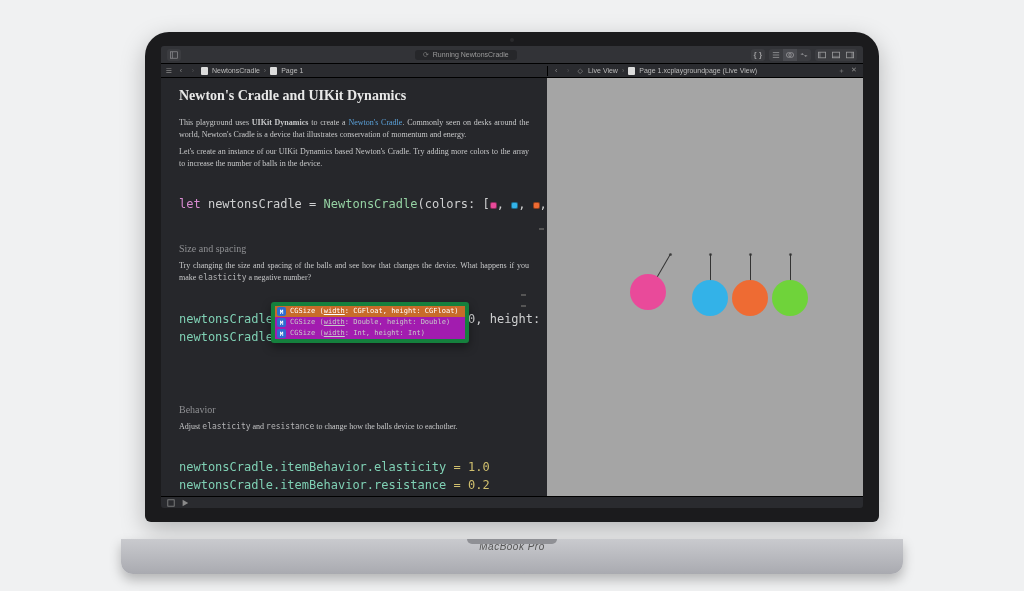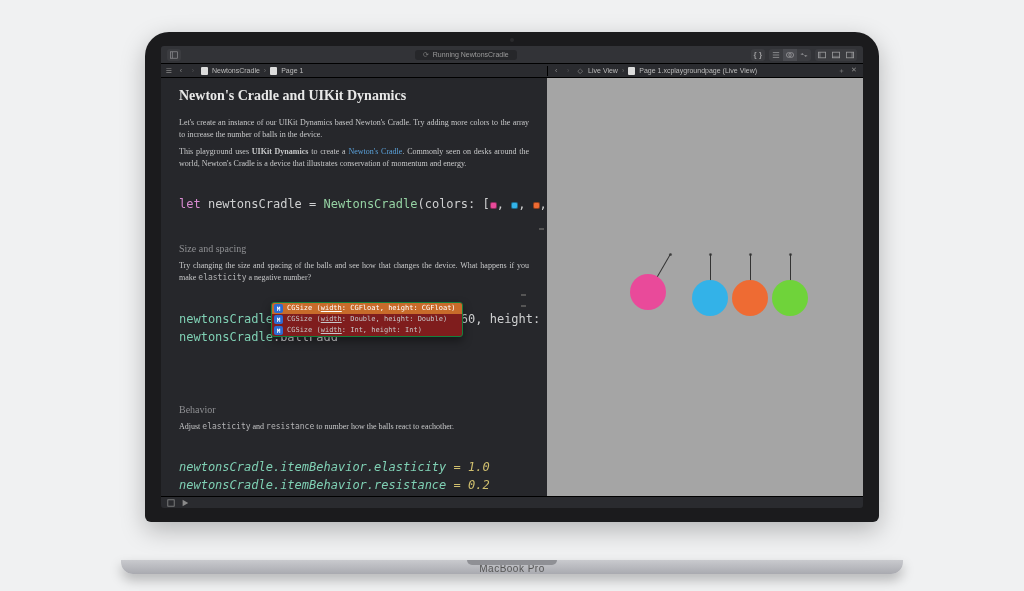--- a/index.html
+++ b/index.html
@@ -42,25 +42,26 @@
     overflow: hidden;
     display: flex;
     flex-direction: column;
     font-size: 8px;
     color: #c8c8c8;
   }
   .deck {
     position: absolute;
     left: -24px; right: -24px;
     bottom: -22px;
-    height: 14px;
+    height: 35px;
     background: linear-gradient(#c9cace,#a9aab0);
     border-radius: 0 0 12px 12px;
-    display:flex; align-items:flex-end; justify-content:center;
+    display:flex; align-items:flex-start; justify-content:center;
     box-shadow: 0 6px 12px rgba(0,0,0,0.25);
+    font-style: italic;
   }
   .deck-label { font-size:10px; color:#555; margin-top:2px; letter-spacing:0.5px; }
   .notch {
     position:absolute; top:0; left:50%; transform:translateX(-50%);
     width:90px; height:5px; background:#8f9095;
     border-radius:0 0 6px 6px;
   }
 
   
   .toolbar {
@@ -155,22 +156,22 @@
   .kw { color:#d88bd0; }
   .typ { color:#7fd0b4; }
   .prop { color:#cfd0d1; }
   .num { color:#d0bf6e; }
   .call { color:#95d2a3; }
   .swatch { display:inline-block; width:7px;height:7px;border-radius:2px; vertical-align:-1px; border:1px solid rgba(0,0,0,0.4);}
   .inline-code { font-family:"SF Mono",monospace; color:#b3b3b5; }
 
   .ac-popup {
     position:absolute;
-    background:#7f1d1d;
-    border:1px solid #15803d;
+    background:#a21caf;
+    border:4px solid #15803d;
     border-radius:3px;
     font-family:"SF Mono",monospace;
     font-size:7px;
     box-shadow:0 4px 10px rgba(0,0,0,0.4);
     overflow:hidden;
   }
   .ac-row { display:flex; align-items:center; gap:4px; padding:1px 6px 1px 2px; color:#c7c8c9; }
   .ac-row.sel { background:#c86b2a; color:#fff; }
   .ac-badge { width:9px;height:9px;border-radius:2px;background:#2e6bd1;color:#fff;display:flex;align-items:center;justify-content:center;font-size:6px;font-weight:600; }
   .ac-hl { text-decoration:underline; }
@@ -291,25 +292,25 @@
             <span>✕</span>
           </span>
         </div>
       </div>
 
       <div class="split">
         <div class="editor">
 
           <h1>Newton's Cradle and UIKit Dynamics</h1>
 
-          <p>Let's create an instance of our UIKit Dynamics based Newton's Cradle. Try adding more colors to the array to increase the number of balls in the device.</p>
-
           <p>
             <span>This playground uses </span><b>UIKit Dynamics</b><span> to create a </span><a href="#">Newton's Cradle</a><span>. Commonly seen on desks around the world, Newton's Cradle is a device that illustrates conservation of momentum and energy.</span>
           </p>
+
+          <p>Let's create an instance of our UIKit Dynamics based Newton's Cradle. Try adding more colors to the array to increase the number of balls in the device.</p>
 
           <div class="code" style="margin:8px 0 4px 0;">
 <span class="kw">let</span> <span class="prop">newtonsCradle</span><span> = </span><span class="call">NewtonsCradle</span><span>(colors: [</span><span class="swatch" id="sw1" style="background: rgb(233, 74, 154);"></span>, <span class="swatch" id="sw2" style="background: rgb(51, 178, 232);"></span>, <span class="swatch" id="sw3" style="background: rgb(238, 107, 51);"></span>, <span class="swatch" id="sw4" style="background: rgb(111, 211, 58);"></span><span>])</span>
           </div>
           <span class="gutter-dash" style="top:150px;"></span>
 
           <h2>Size and spacing</h2>
           <p>
             <span>Try changing the size and spacing of the balls and see how that changes the device. What happens if you make </span><span class="inline-code">elasticity</span><span> a negative number?</span>
           </p>
@@ -332,23 +333,23 @@
                 </div>
                 <div class="ac-row">
                   <span class="ac-badge">M</span>
                   <span>CGSize (<span class="ac-hl">width</span>: Int, height: Int)</span>
                 </div>
               </div>
           </div>
 
           <h2 style="margin-top:40px;">Behavior</h2>
           <p>
-            <span>Adjust </span><span class="inline-code">elasticity</span><span> and </span><span class="inline-code">resistance</span><span> to number how the balls react to eachother.</span>
+            <span>Adjust </span><span class="inline-code">elasticity</span><span> and </span><span class="inline-code">resistance</span><span> to change how the balls device to eachother.</span>
           </p>
-          <div class="code" style="margin-top:8px; position:relative;font-style:italic;">
+          <div class="code" style="margin-top:8px; position:relative;">
 <span class="typ">newtonsCradle.itemBehavior.elasticity</span><span class="num"> = 1.0</span>
 <span class="typ">newtonsCradle.itemBehavior.resistance</span><span class="num"> = 0.2</span>
           </div>
 
           <h2>Shape and rotation</h2>
 
         </div>
 
         <div class="liveview" id="liveview">
             <div class="pin" style="left: 121.5px; top: 174.5px;"></div>

